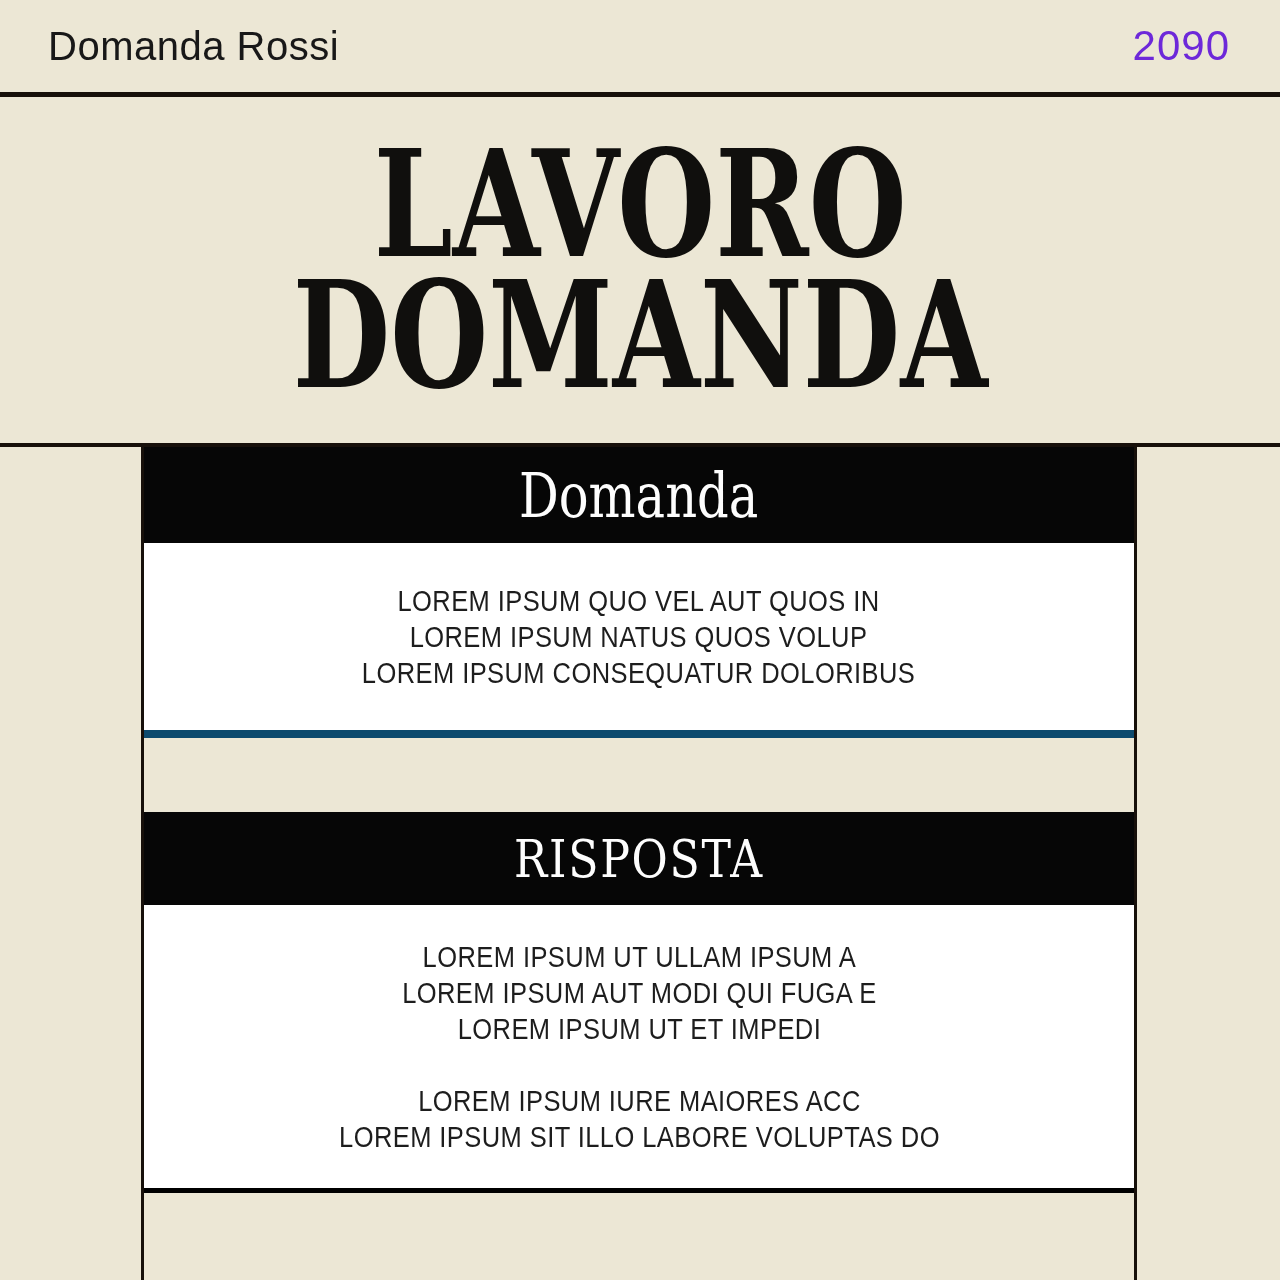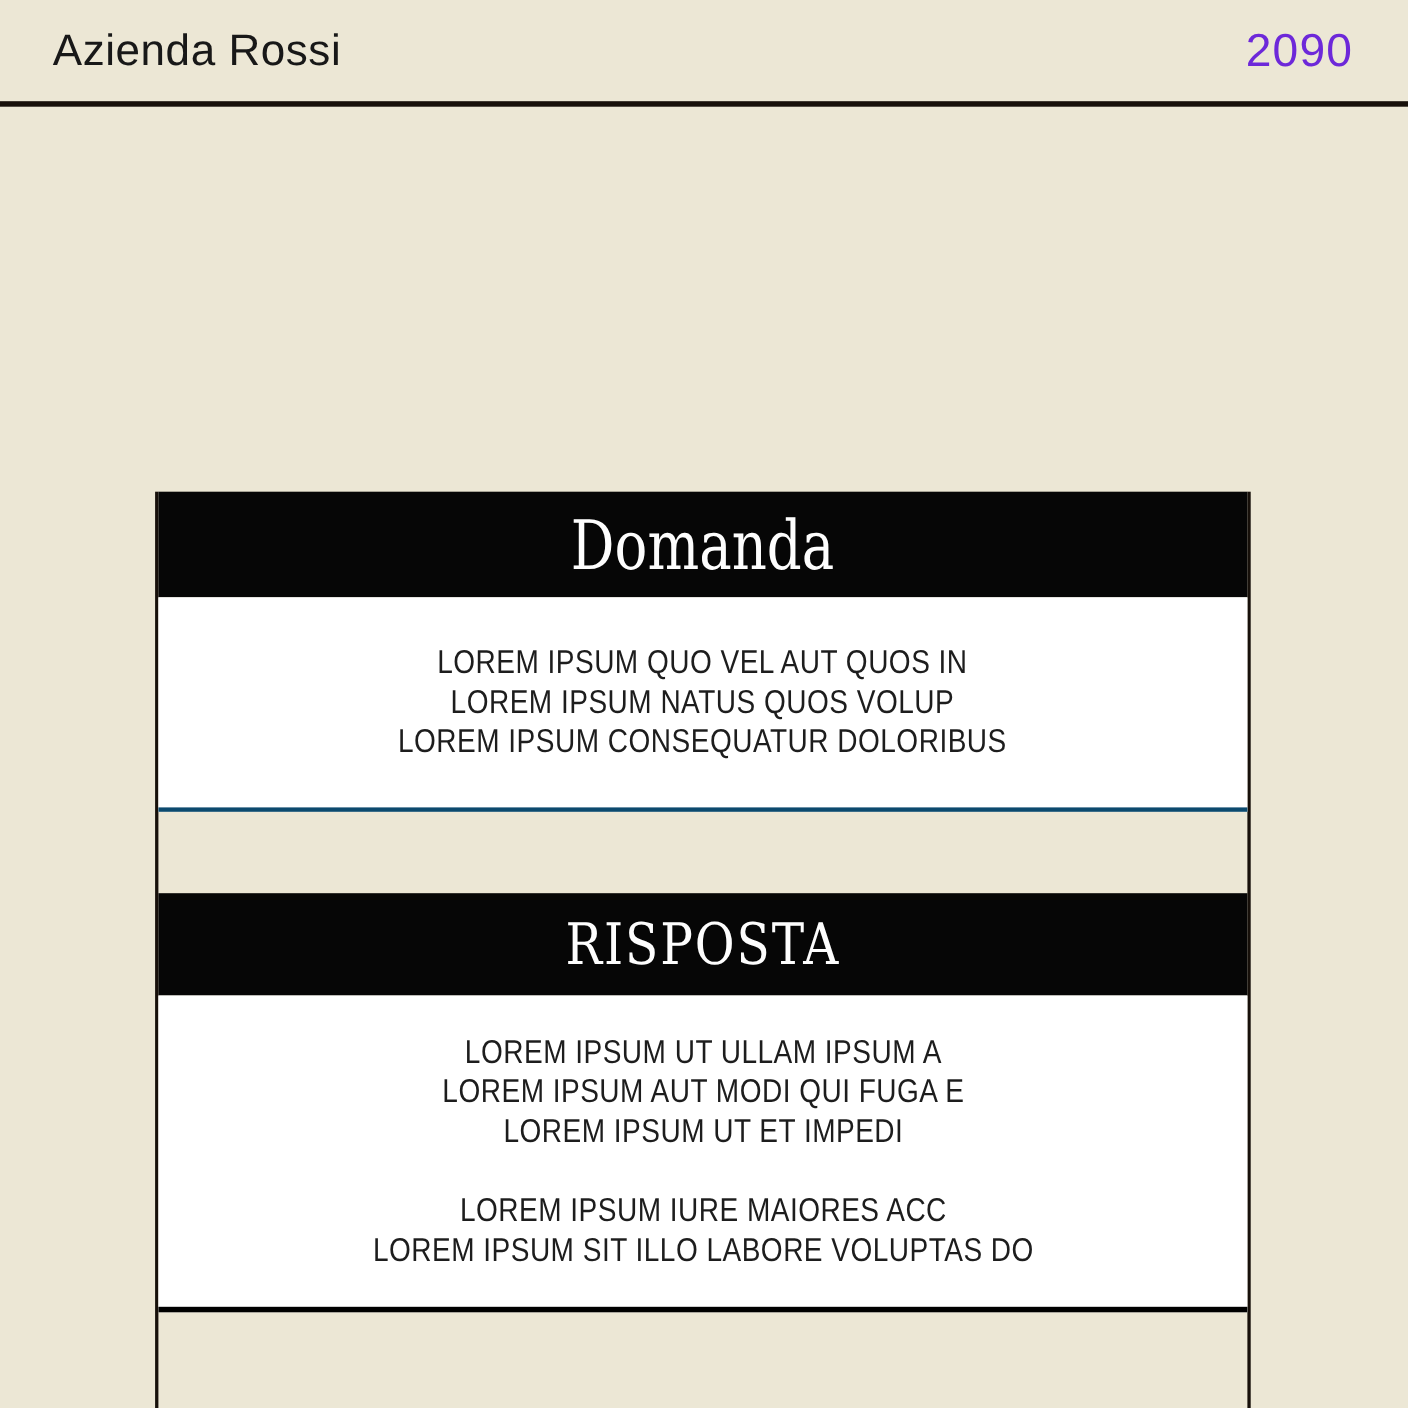--- a/index.html
+++ b/index.html
@@ -116,21 +116,21 @@
     background: #FFFFFF;
     display: flex;
     flex-direction: column;
     align-items: center;
     justify-content: center;
     box-sizing: border-box;
   }
   .panel-domanda {
     top: 543px;
     height: 195px;
-    border-bottom: 4px solid #0c4a6e;
+    border-bottom: 8px solid #0c4a6e;
   }
   .panel-risposta {
     top: 905px;
     height: 288px;
     border-bottom: 5px solid #000000;
   }
 
   .body-text {
     text-align: center;
     font-size: 30px;
@@ -144,24 +144,30 @@
   .paragraph + .paragraph {
     margin-top: 36px;
   }
 </style>
 </head>
 <body>
 
 <div class="page">
 
   <div class="header">
-    <span class="company">Azienda Rossi</span>
+    <span class="company">Domanda Rossi</span>
     <span class="year">2090</span>
   </div>
 
+  <div class="title-block">
+    <div class="title">
+      <div>LAVORO</div>
+      <div>DOMANDA</div>
+    </div>
+  </div>
 
   <div class="v-rule left"></div>
   <div class="v-rule right"></div>
 
   <div class="bar bar-domanda">
     <span class="bar-title mixed">Domanda</span>
   </div>
   <div class="panel panel-domanda">
     <div class="body-text">
       <div>LOREM IPSUM QUO VEL AUT QUOS IN</div>

